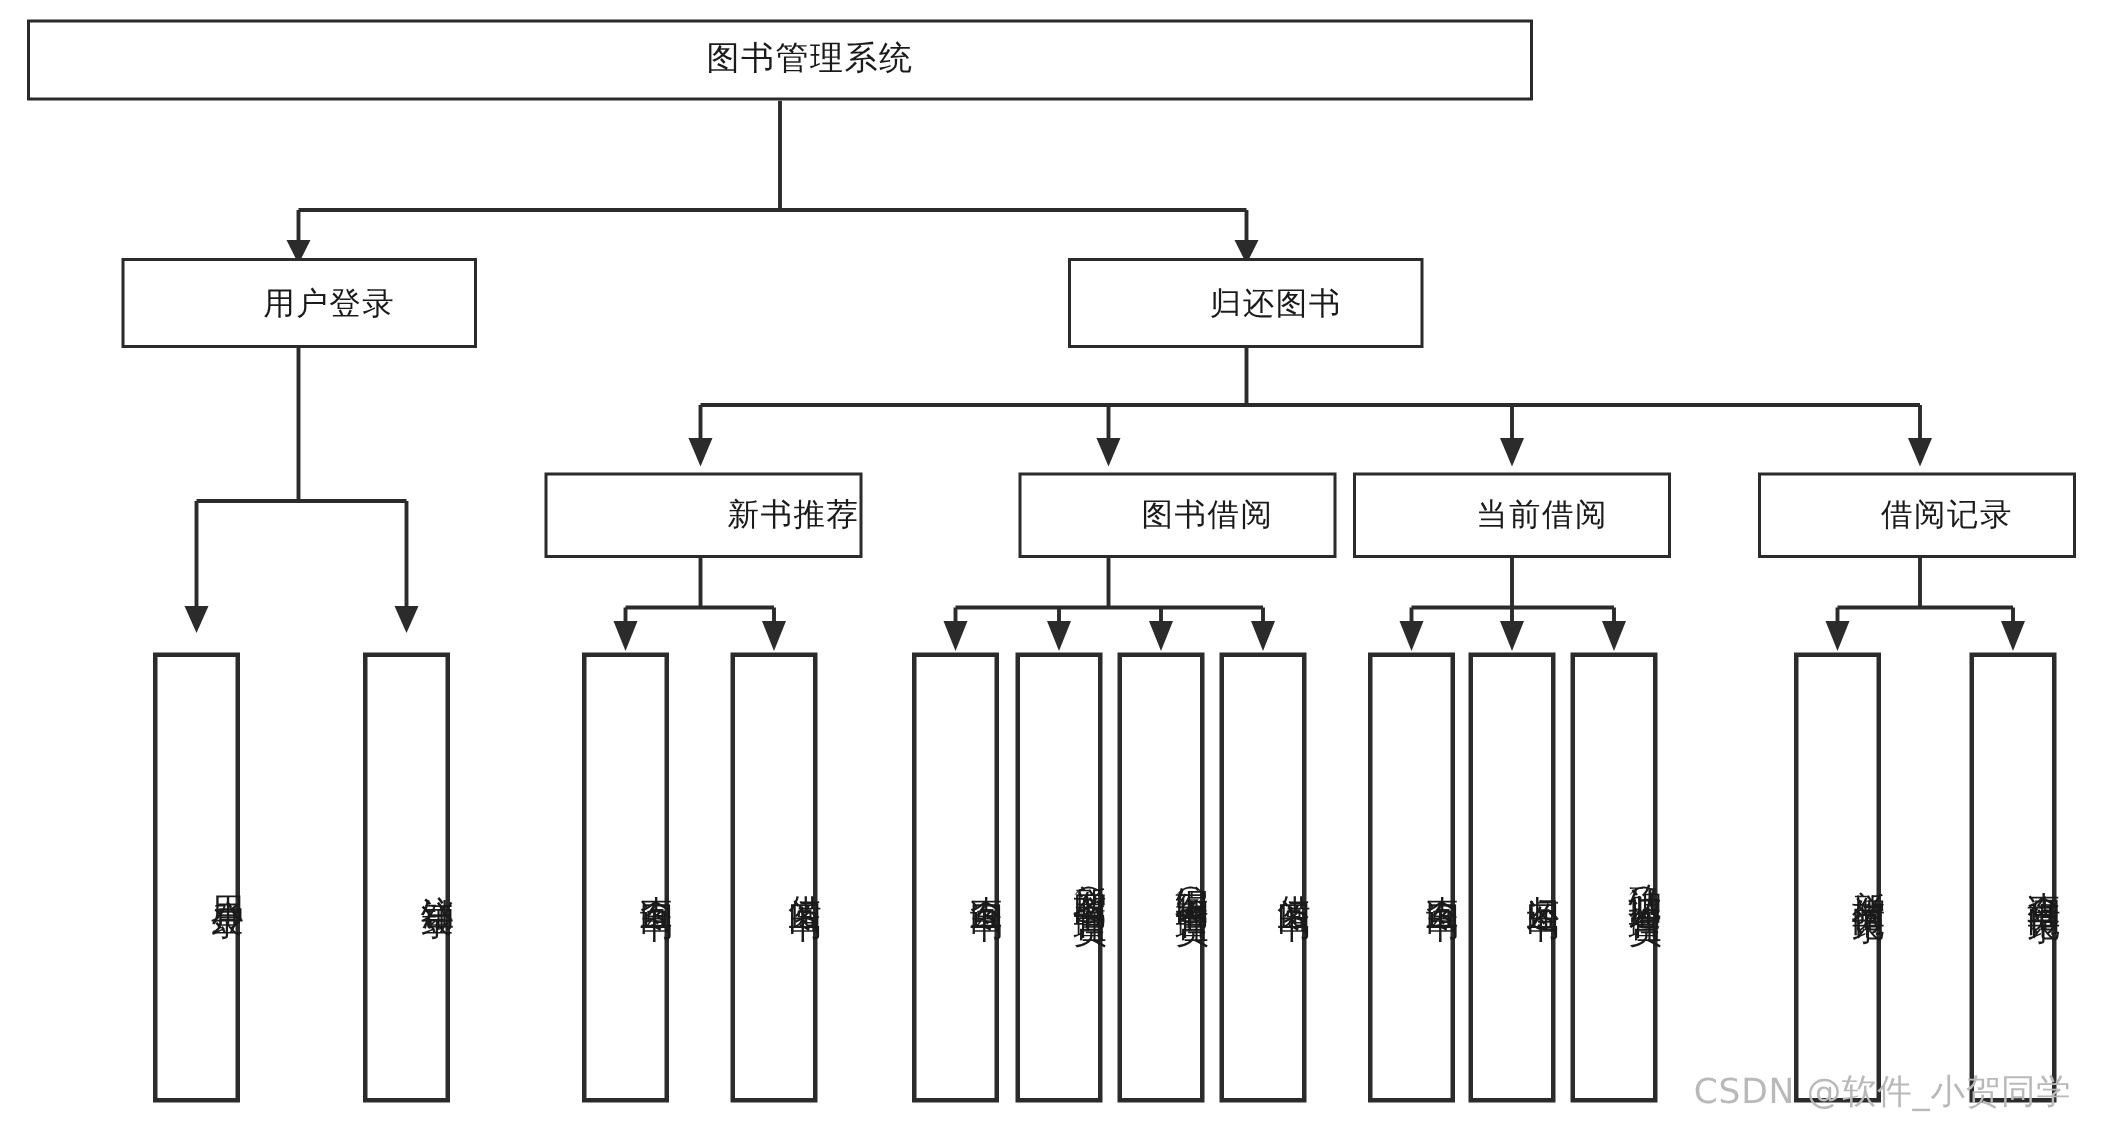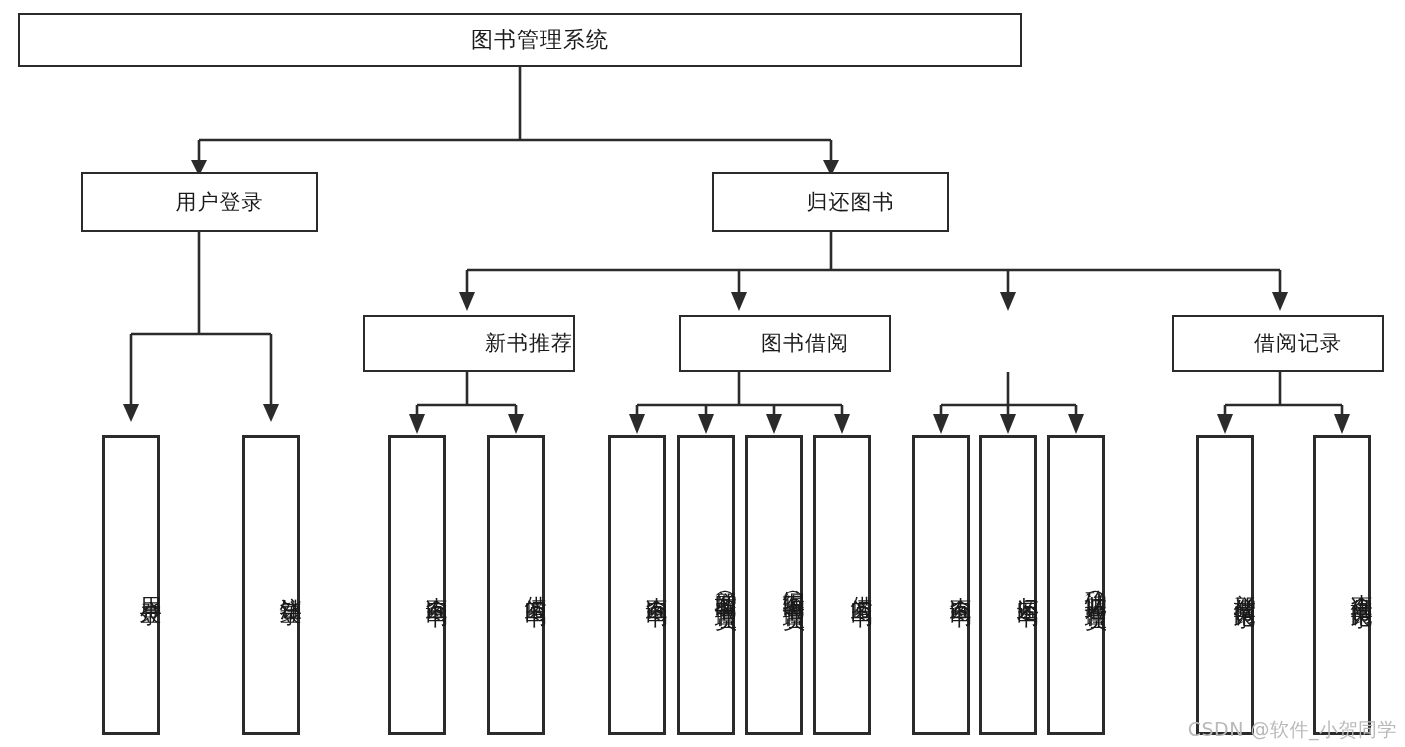--- a/index.html
+++ b/index.html
@@ -43,23 +43,23 @@
     text-orientation:upright;
     font-size:22px;
     line-height:1.15;
     letter-spacing:3px;
     white-space:nowrap;
     max-height:100%;
   }
 
   .watermark{
     position:absolute;
-    right:8px;
+    right:24px;
     bottom:4px;
-    font-size:19px;
+    font-size:23px;
     color:#b9b9b9;
     white-space:nowrap;
     letter-spacing:0.5px;
     pointer-events:none;
   }
 
   svg#connectors{
     position:absolute;left:0;top:0;
     width:1405px;height:747px;
     pointer-events:none;
@@ -154,20 +154,23 @@
   </div>
 
   <div class="node" style="left:363px;top:315px;width:212px;height:57px;justify-content:flex-end;">
     <span class="node-label">新书推荐</span>
   </div>
 
   <div class="node" style="left:633px;top:315px;width:212px;height:57px;margin-left:46px;">
     <span class="node-label">图书借阅</span>
   </div>
 
+  <div class="node" style="left:902px;top:315px;width:212px;height:57px;">
+    <span class="node-label">当前借阅</span>
+  </div>
 
   <div class="node" style="left:1172px;top:315px;width:212px;height:57px;">
     <span class="node-label">借阅记录</span>
   </div>
 
   <div class="node leaf" style="left:102px;top:435px;width:58px;height:300px;">
     <span class="node-label">用户登录</span>
   </div>
 
   <div class="node leaf" style="left:242px;top:435px;width:58px;height:300px;">

